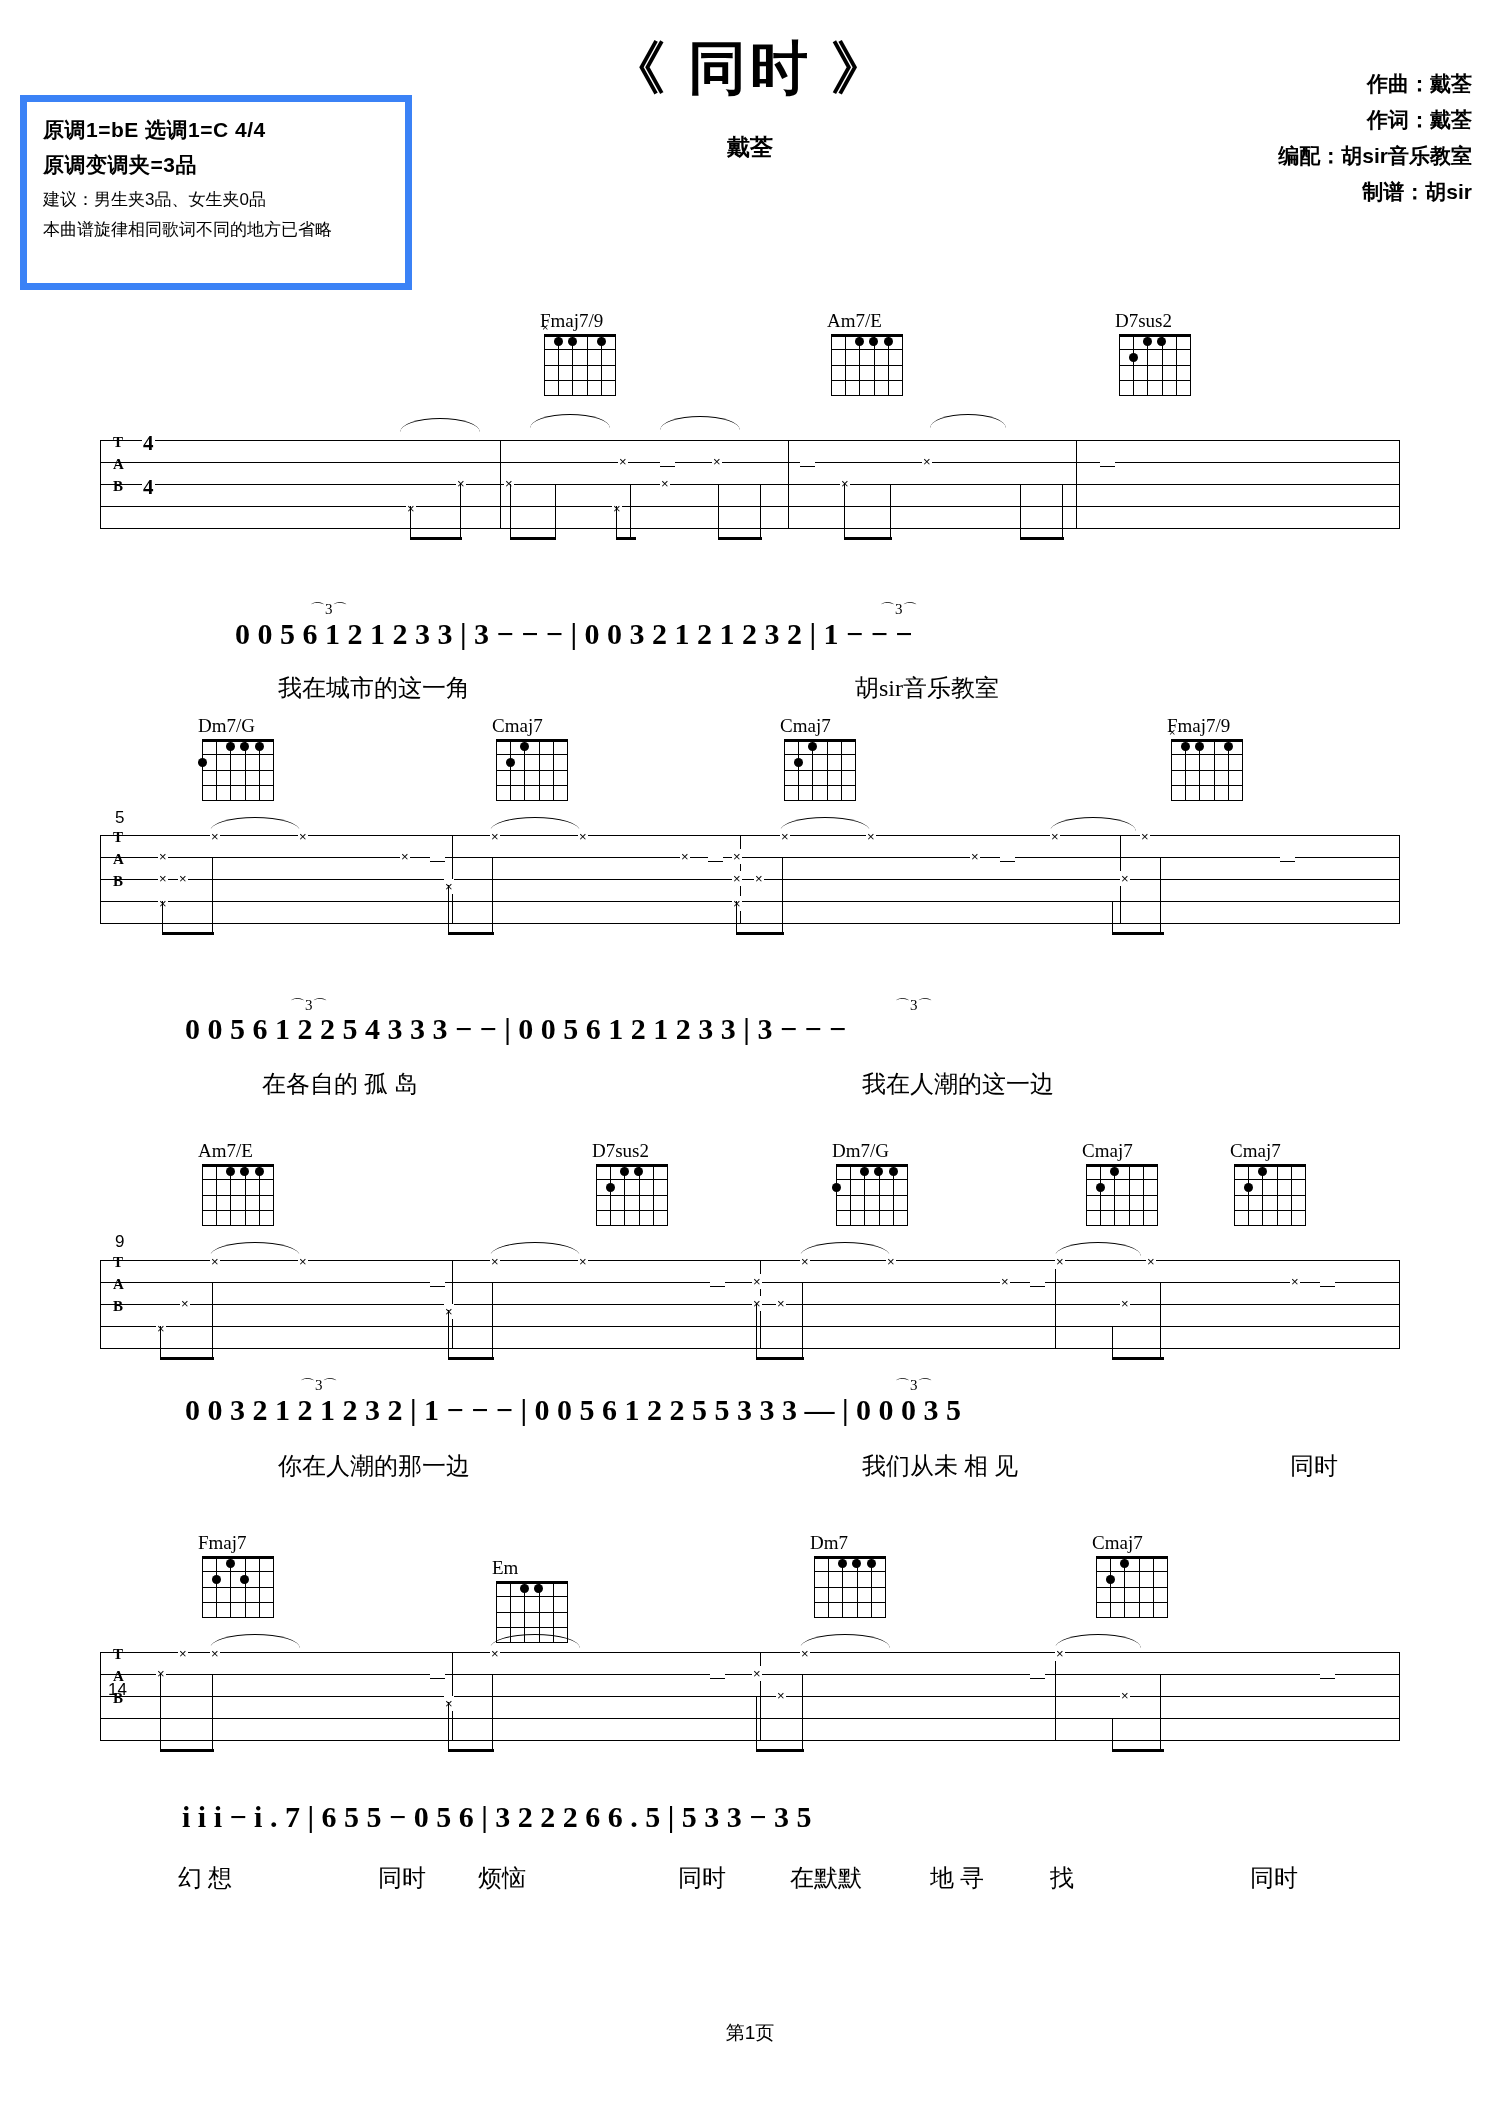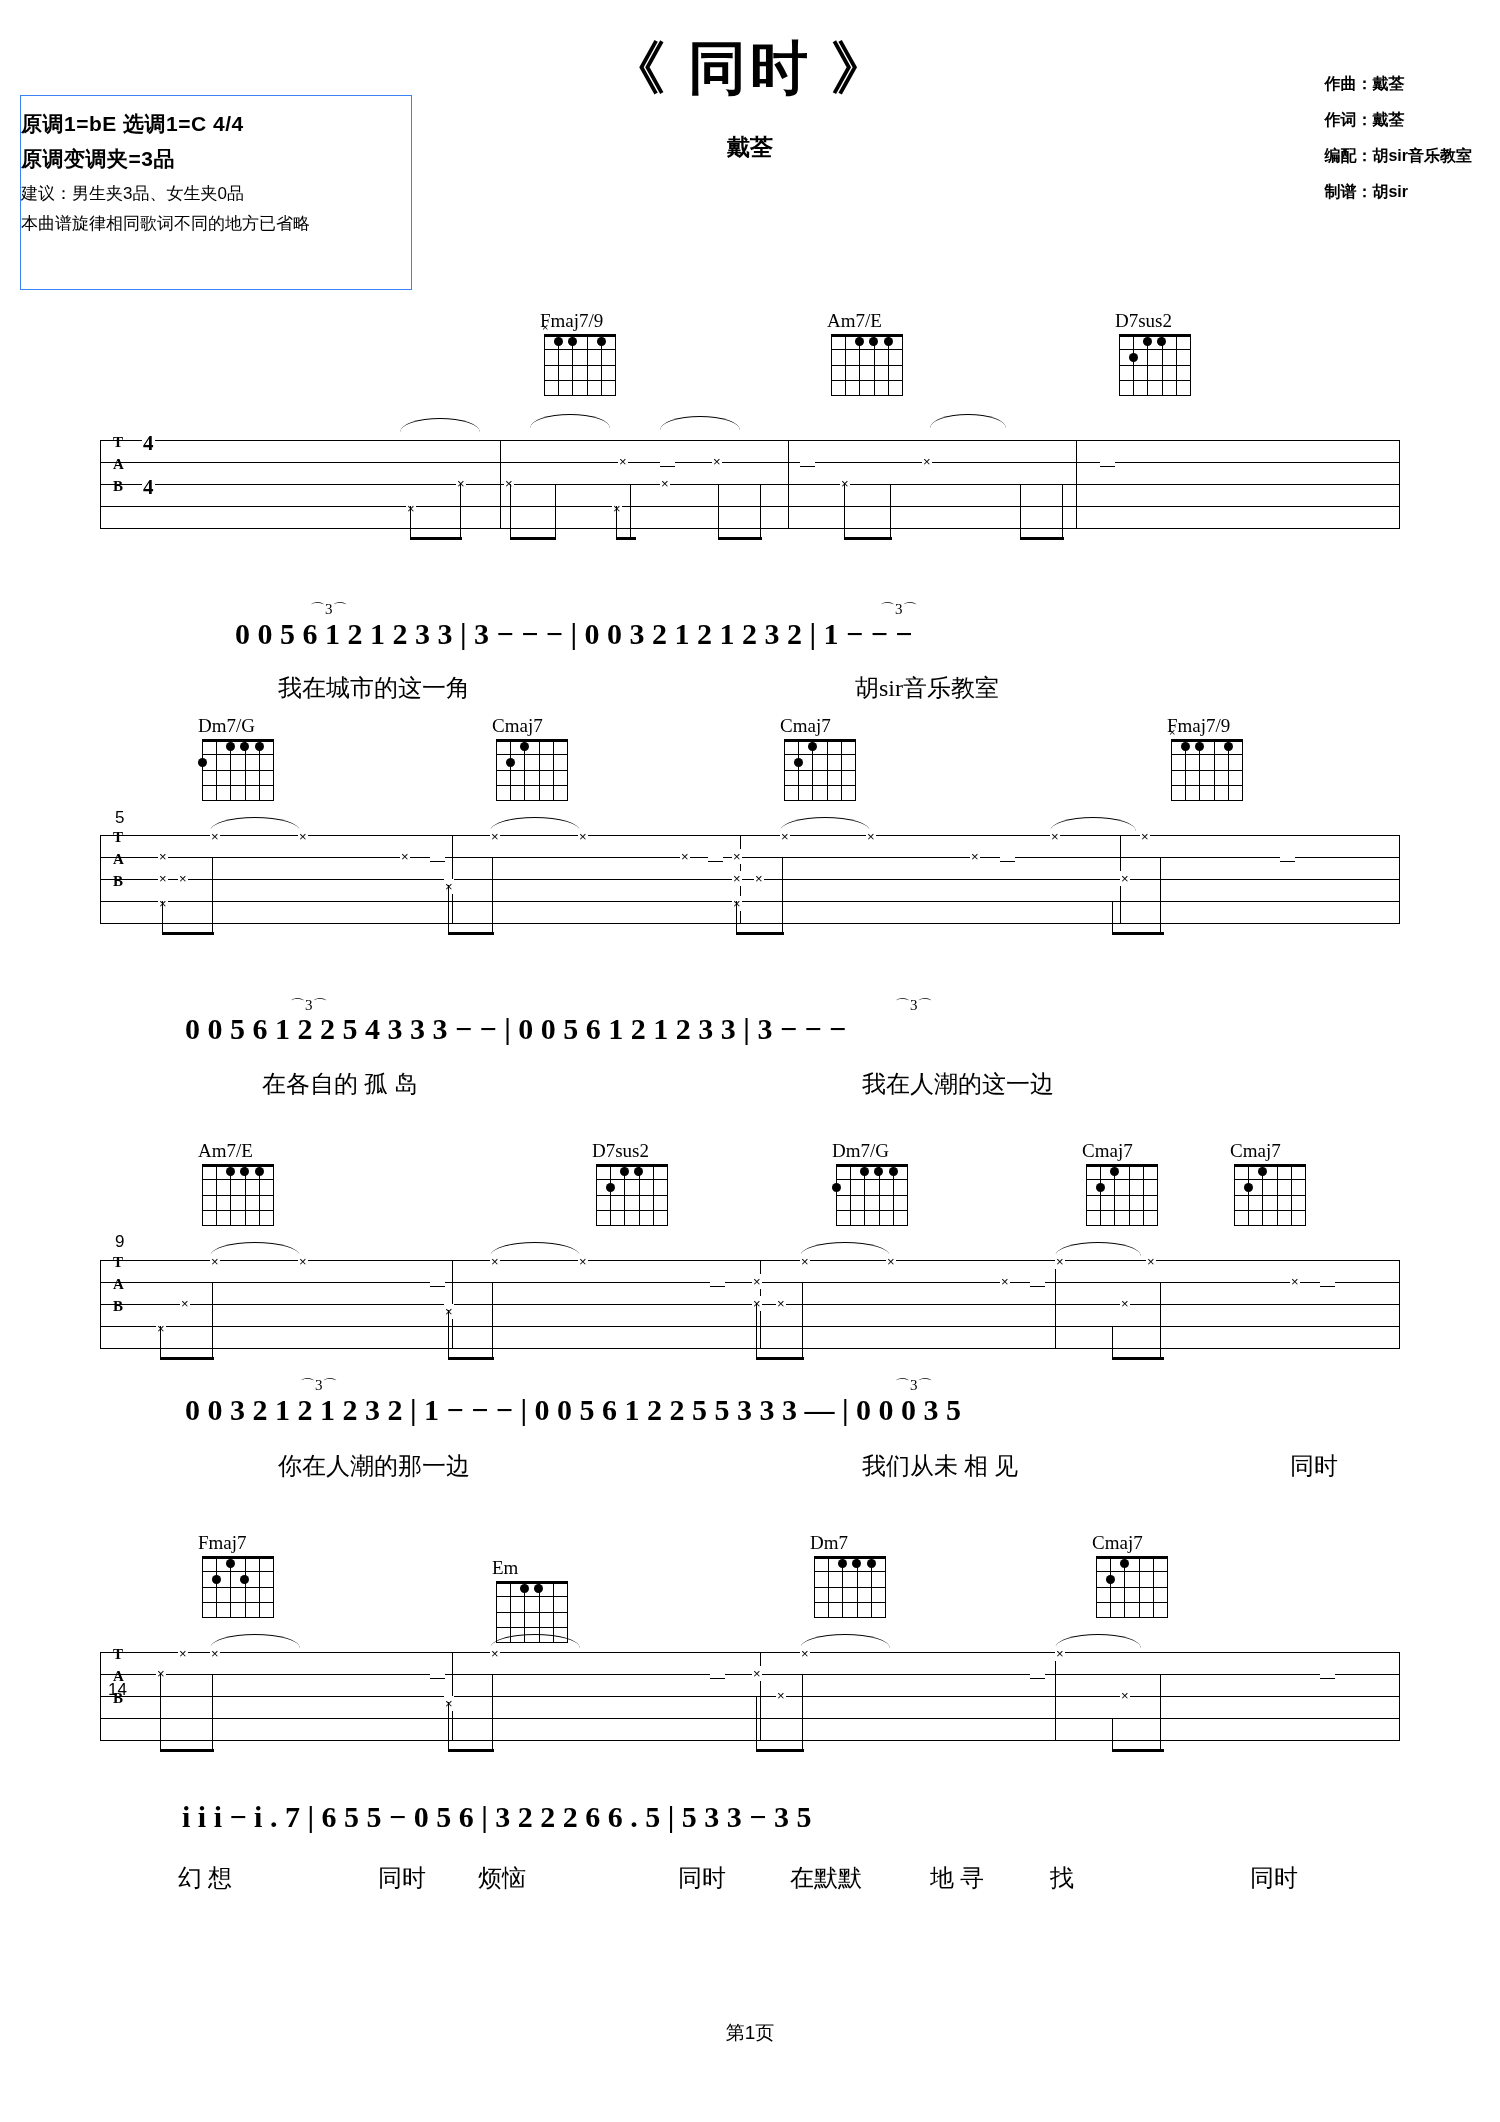--- a/index.html
+++ b/index.html
@@ -1,29 +1,29 @@
 <!DOCTYPE html>
 <html><head>
 <meta charset="utf-8">
 <style>
   html,body{margin:0;padding:0;background:#ffffff;}
   body{width:1500px;height:2122px;position:relative;font-family:"Liberation Serif",serif;color:#000;}
   .sheet{position:absolute;left:0;top:0;width:1500px;height:2122px;}
 
   
-  .info-box{position:absolute;left:20px;top:95px;width:392px;height:195px;border:1px solid #3b82f6;background:#fff;box-sizing:border-box;padding:14px 0;}
+  .info-box{position:absolute;left:20px;top:95px;width:392px;height:195px;border:7px solid #3b82f6;background:#fff;box-sizing:border-box;padding:14px 16px;}
   .info-box .l1{font-family:"Liberation Sans",sans-serif;font-weight:bold;font-size:21px;letter-spacing:.5px;margin-bottom:7px;}
   .info-box .l2{font-family:"Liberation Sans",sans-serif;font-weight:bold;font-size:21px;letter-spacing:.5px;margin-bottom:9px;}
   .info-box .l3{font-family:"Liberation Sans",sans-serif;font-size:17px;margin-bottom:7px;}
   .info-box .l4{font-family:"Liberation Sans",sans-serif;font-size:17px;}
 
   .song-title{position:absolute;left:560px;top:30px;width:380px;text-align:center;font-family:"Liberation Serif",serif;font-weight:bold;font-size:58px;letter-spacing:4px;}
   .song-artist{position:absolute;left:560px;top:132px;width:380px;text-align:center;font-family:"Liberation Sans",sans-serif;font-weight:bold;font-size:23px;}
 
-  .credits{position:absolute;right:28px;top:66px;font-family:"Liberation Sans",sans-serif;font-weight:bold;font-size:16px;line-height:36px;}
+  .credits{position:absolute;right:28px;top:66px;text-align:right;font-family:"Liberation Sans",sans-serif;font-weight:bold;font-size:21px;line-height:36px;}
 
   
   .system{position:absolute;left:0;width:1500px;}
   .measure-num{position:absolute;font-family:"Liberation Sans",sans-serif;font-size:17px;}
 
   
   .chord{position:absolute;width:86px;}
   .chord .cname{font-family:"Liberation Serif",serif;font-size:19px;text-align:left;padding-left:2px;height:24px;white-space:nowrap;}
   .grid{position:relative;width:72px;height:62px;margin-left:6px;}
   .grid .nut{position:absolute;left:0;top:0;width:72px;height:3px;background:#000;}

